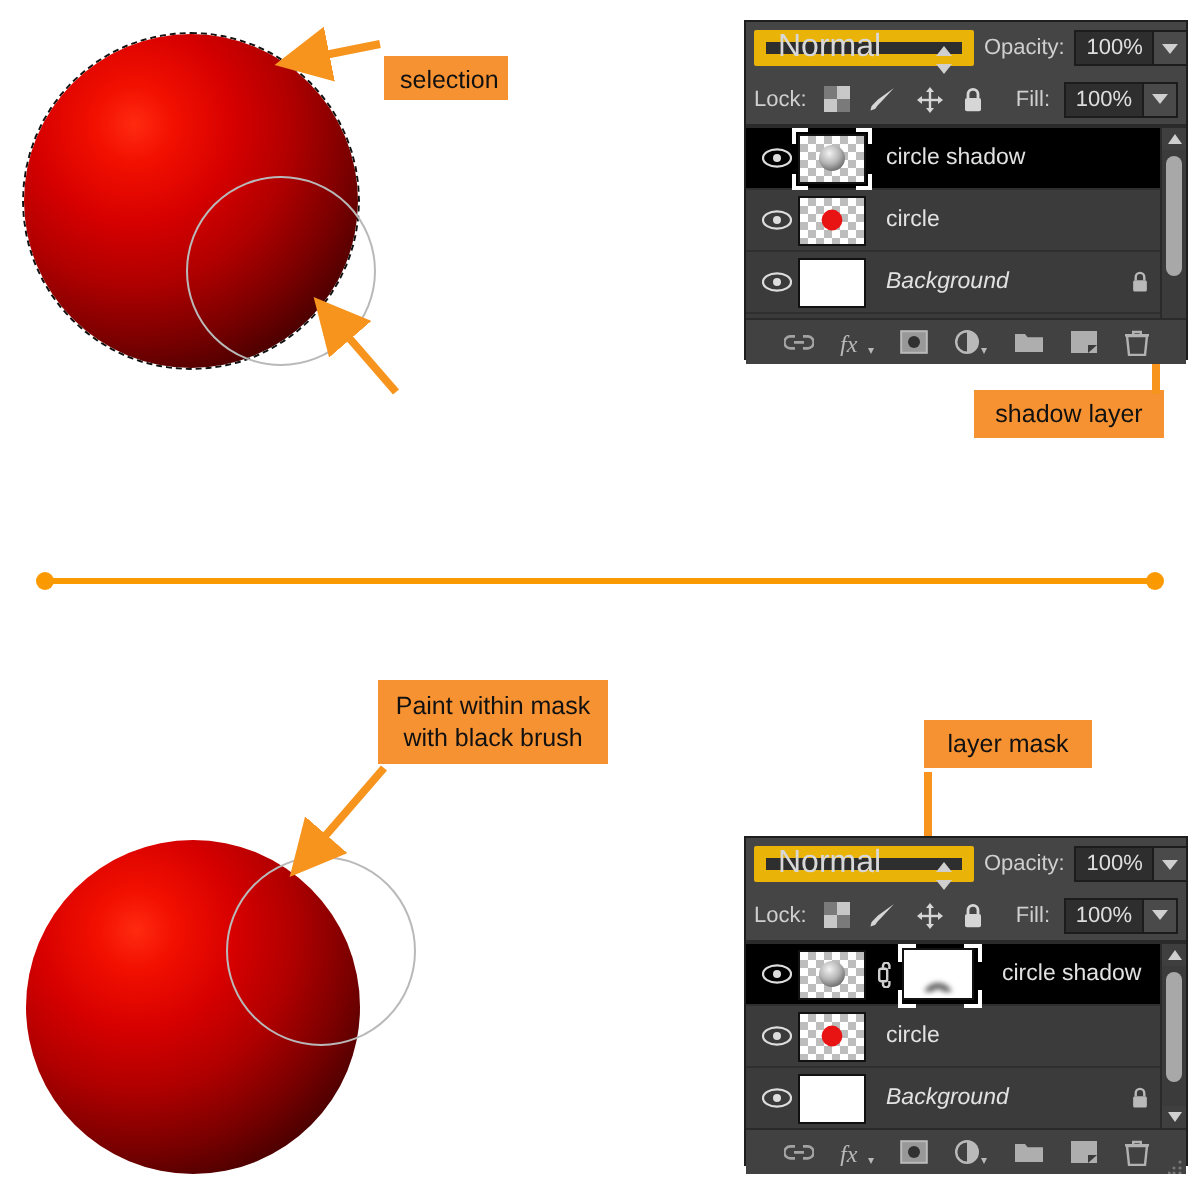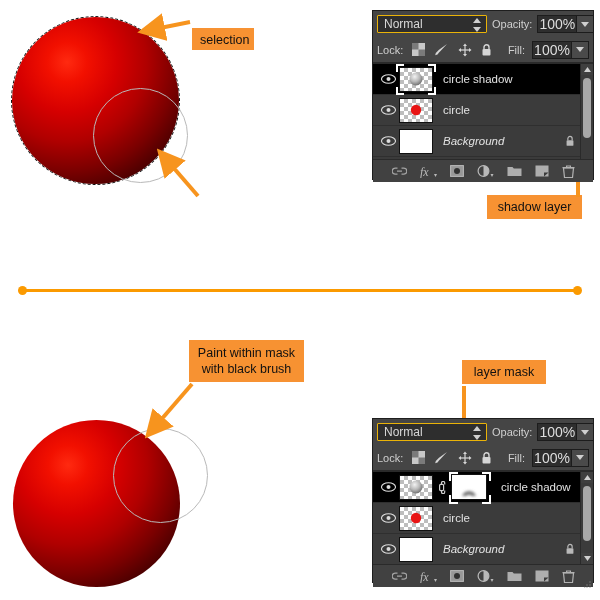--- a/index.html
+++ b/index.html
@@ -47,32 +47,32 @@
   
   .panel{
     position:absolute;background:#3b3b3b;
     border:1px solid #1e1e1e;box-sizing:border-box;
     font-size:11px;color:#d2d2d2;
   }
   .panel-header{background:#454545;border-bottom:1px solid #2a2a2a;}
   .row-blend{display:flex;align-items:center;height:26px;padding:0 4px;gap:5px;}
   .blend-select{
     position:relative;flex:0 0 auto;width:110px;height:18px;
-    background:#2e2e2e;border:1px solid #eab308;border-radius:1px;
-    display:flex;align-items:center;padding-left:6px;color:#d8d8d8;font-size:12px;
+    background:#2e2e2e;border:6px solid #eab308;border-radius:1px;
+    display:flex;align-items:center;padding-left:6px;color:#d8d8d8;font-size:16px;
     box-sizing:border-box;
   }
   .stepper{position:absolute;right:5px;top:2px;width:8px;height:14px;
     display:flex;flex-direction:column;justify-content:space-between;align-items:center;}
   .stepper .up{width:0;height:0;border-left:4px solid transparent;border-right:4px solid transparent;border-bottom:5px solid #cfcfcf;}
   .stepper .dn{width:0;height:0;border-left:4px solid transparent;border-right:4px solid transparent;border-top:5px solid #cfcfcf;}
   .fld-label{font-size:11px;color:#cfcfcf;}
   .num-box{
     width:40px;height:18px;background:#2e2e2e;border:1px solid #1c1c1c;
-    display:flex;align-items:center;justify-content:center;font-size:14px;color:#dedede;
+    display:flex;align-items:center;justify-content:center;font-size:11px;color:#dedede;
     box-sizing:border-box;
   }
   .mini-arrow{
     width:17px;height:18px;background:#4a4a4a;border:1px solid #1c1c1c;border-left:none;
     display:flex;align-items:center;justify-content:center;box-sizing:border-box;
   }
   .mini-arrow i{display:block;width:0;height:0;border-left:4px solid transparent;border-right:4px solid transparent;border-top:5px solid #cfcfcf;}
 
   .row-lock{display:flex;align-items:center;height:25px;padding:0 4px;gap:7px;border-bottom:1px solid #2a2a2a;}
   .lock-icons{display:flex;align-items:center;gap:9px;margin-left:2px;}

